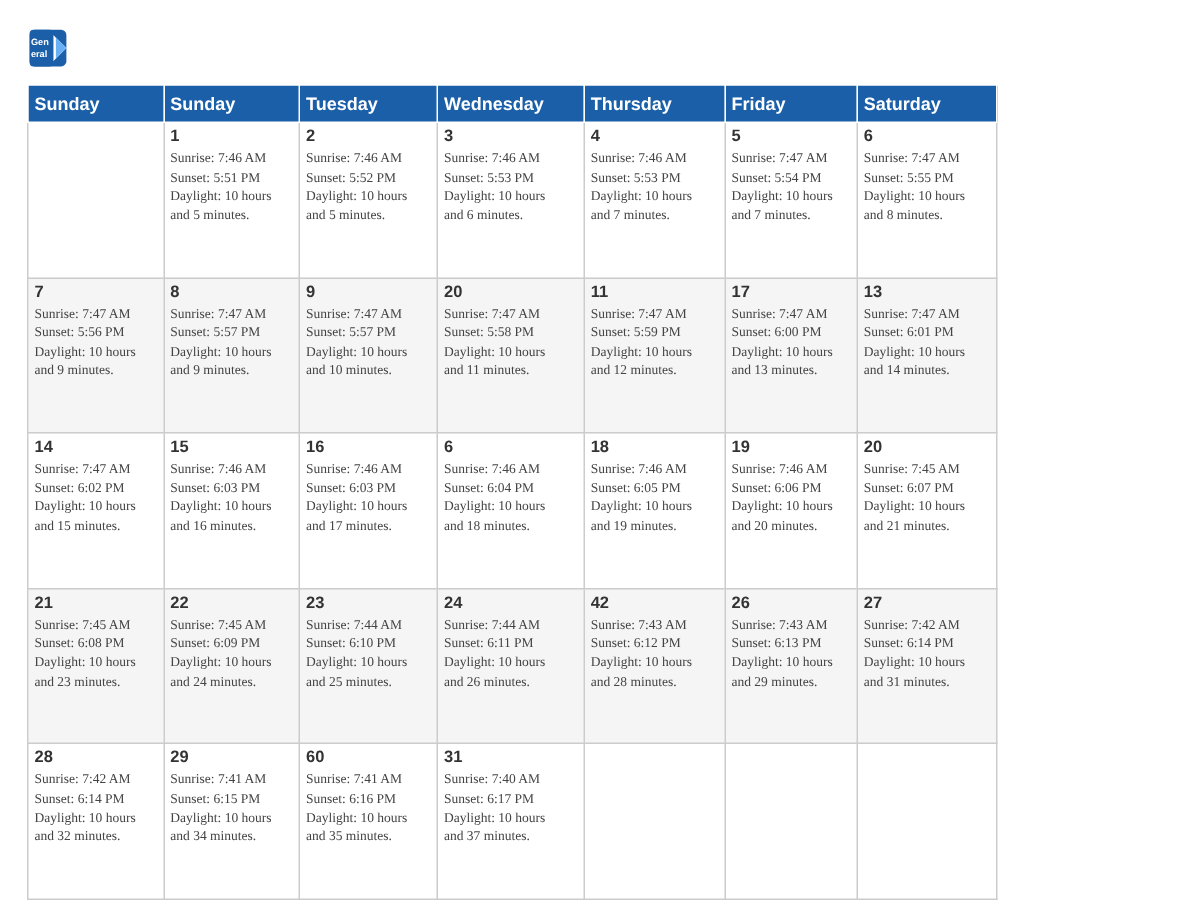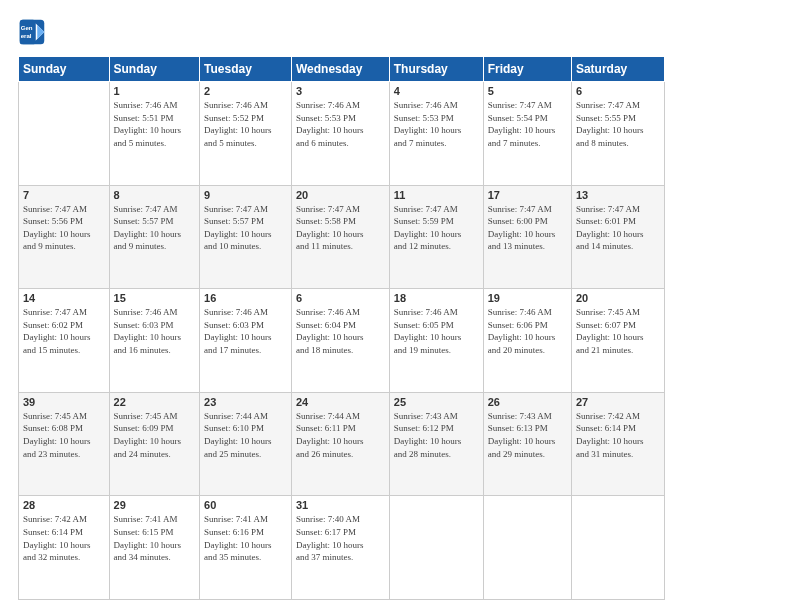--- a/index.html
+++ b/index.html
@@ -282,21 +282,21 @@
           <td>
             <span class="day-number">20</span>
             <div class="day-info" style="white-space: pre-line;">Sunrise: 7:45 AM
 Sunset: 6:07 PM
 Daylight: 10 hours
 and 21 minutes.</div>
           </td>
         </tr>
         <tr>
           <td>
-            <span class="day-number">39</span>
+            <span class="day-number">21</span>
             <div class="day-info" style="white-space: pre-line;">Sunrise: 7:45 AM
 Sunset: 6:08 PM
 Daylight: 10 hours
 and 23 minutes.</div>
           </td>
           <td>
             <span class="day-number">22</span>
             <div class="day-info" style="white-space: pre-line;">Sunrise: 7:45 AM
 Sunset: 6:09 PM
 Daylight: 10 hours
@@ -310,21 +310,21 @@
 and 25 minutes.</div>
           </td>
           <td>
             <span class="day-number">24</span>
             <div class="day-info" style="white-space: pre-line;">Sunrise: 7:44 AM
 Sunset: 6:11 PM
 Daylight: 10 hours
 and 26 minutes.</div>
           </td>
           <td>
-            <span class="day-number">25</span>
+            <span class="day-number">42</span>
             <div class="day-info" style="white-space: pre-line;">Sunrise: 7:43 AM
 Sunset: 6:12 PM
 Daylight: 10 hours
 and 28 minutes.</div>
           </td>
           <td>
             <span class="day-number">26</span>
             <div class="day-info" style="white-space: pre-line;">Sunrise: 7:43 AM
 Sunset: 6:13 PM
 Daylight: 10 hours

